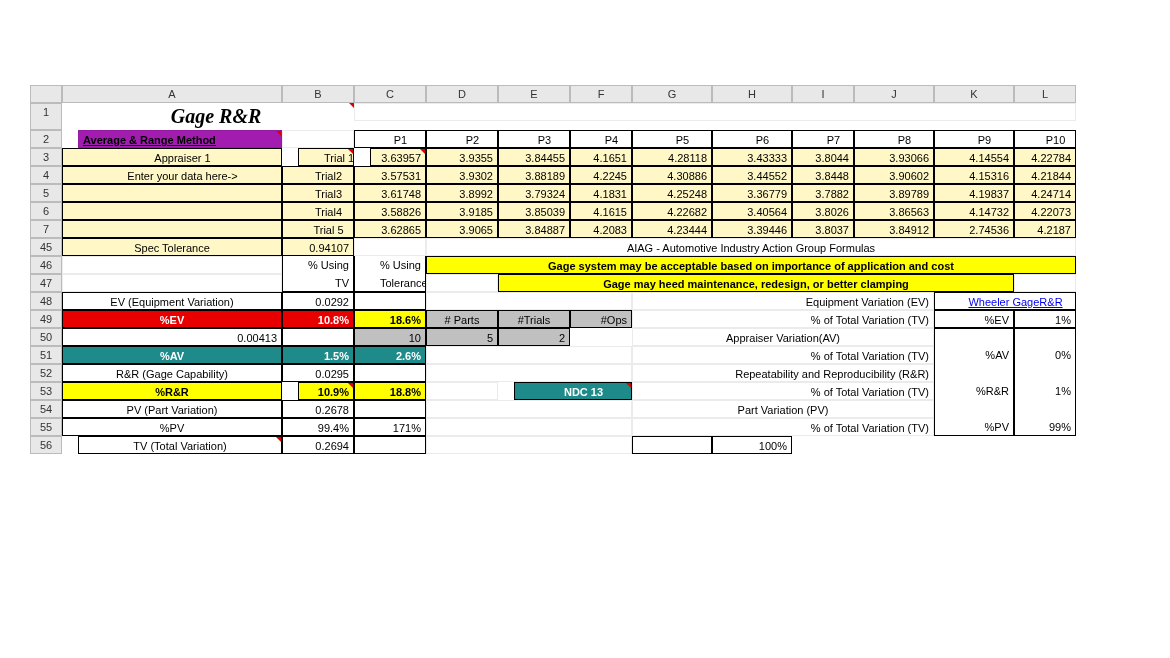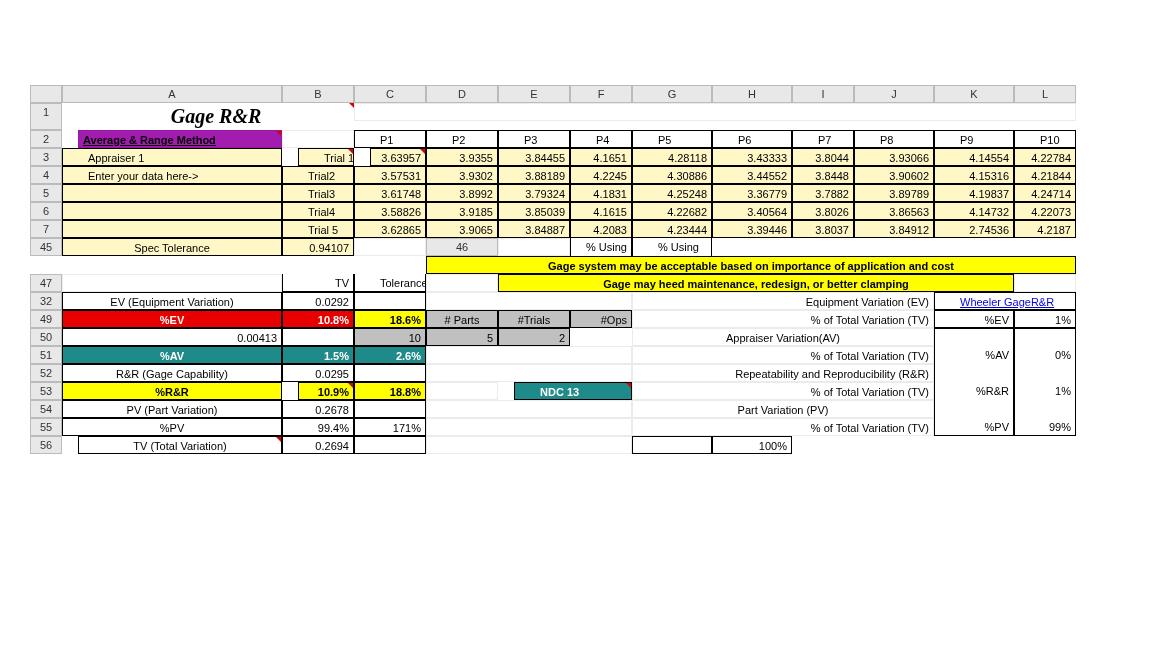--- a/index.html
+++ b/index.html
@@ -38,21 +38,21 @@
   .cell {
     border: 1px solid #000;
     padding: 1px 4px;
     height: 18px;
     line-height: 16px;
     font-size: 11px;
     background: #fff;
     white-space: nowrap;
   }
   .cell.nb { border: 1px solid rgba(0,0,0,0.08); }
-  .cell.center { text-align: left; padding-left: 25px; }
+  .cell.center { text-align: center; padding-left: 25px; }
   .cell.right { text-align: right; }
   .cell.left { text-align: center; }
   .lyellow { background: #fff8c6; }
   .yellow { background: #ffff00; font-weight: bold; }
   .red { background: #e80000; color: #fff; font-weight: bold; }
   .teal { background: #1f8a8a; color: #fff; }
   .gray { background: #c0c0c0; }
   .title1 {
     font: italic bold 20px Georgia, serif;
     border: none;
@@ -189,36 +189,37 @@
 <div class="cell lyellow right">3.39446</div>
 <div class="cell lyellow right">3.8037</div>
 <div class="cell lyellow right">3.84912</div>
 <div class="cell lyellow right">2.74536</div>
 <div class="cell lyellow right">4.2187</div>
 
 <div class="rowhead">45</div>
 <div class="cell lyellow left">Spec Tolerance</div>
 <div class="cell lyellow right">0.94107</div>
 <div class="cell nb"></div>
+<div class="cell nb left" style="grid-column:5/14">AIAG - Automotive Industry Action Group Formulas</div>
 
 <div class="rowhead">46</div>
 <div class="cell nb"></div>
 <div class="cell right" style="border-bottom:none;border-top:none">% Using</div>
 <div class="cell center" style="border-bottom:none;border-top:none">% Using</div>
 <div class="cell yellow left" style="grid-column:5/14">Gage system may be acceptable based on importance of application and cost</div>
 
 <div class="rowhead">47</div>
 <div class="cell nb"></div>
 <div class="cell right" style="border-top:none">TV</div>
 <div class="cell center" style="border-top:none">Tolerance</div>
 <div class="cell nb"></div>
 <div class="cell yellow left" style="grid-column:6/13">Gage may heed maintenance, redesign, or better clamping</div>
 <div class="cell nb"></div>
 
-<div class="rowhead">32</div>
+<div class="rowhead">48</div>
 <div class="cell left">EV (Equipment Variation)</div>
 <div class="cell right">0.0292</div>
 <div class="cell"></div>
 <div class="cell nb" style="grid-column:5/8"></div>
 <div class="cell nb right" style="grid-column:8/12">Equipment Variation (EV)</div>
 <div class="cell link center" style="grid-column:12/14">Wheeler GageR&amp;R</div>
 
 <div class="rowhead">49</div>
 <div class="cell red left">%EV</div>
 <div class="cell red right">10.8%</div>

